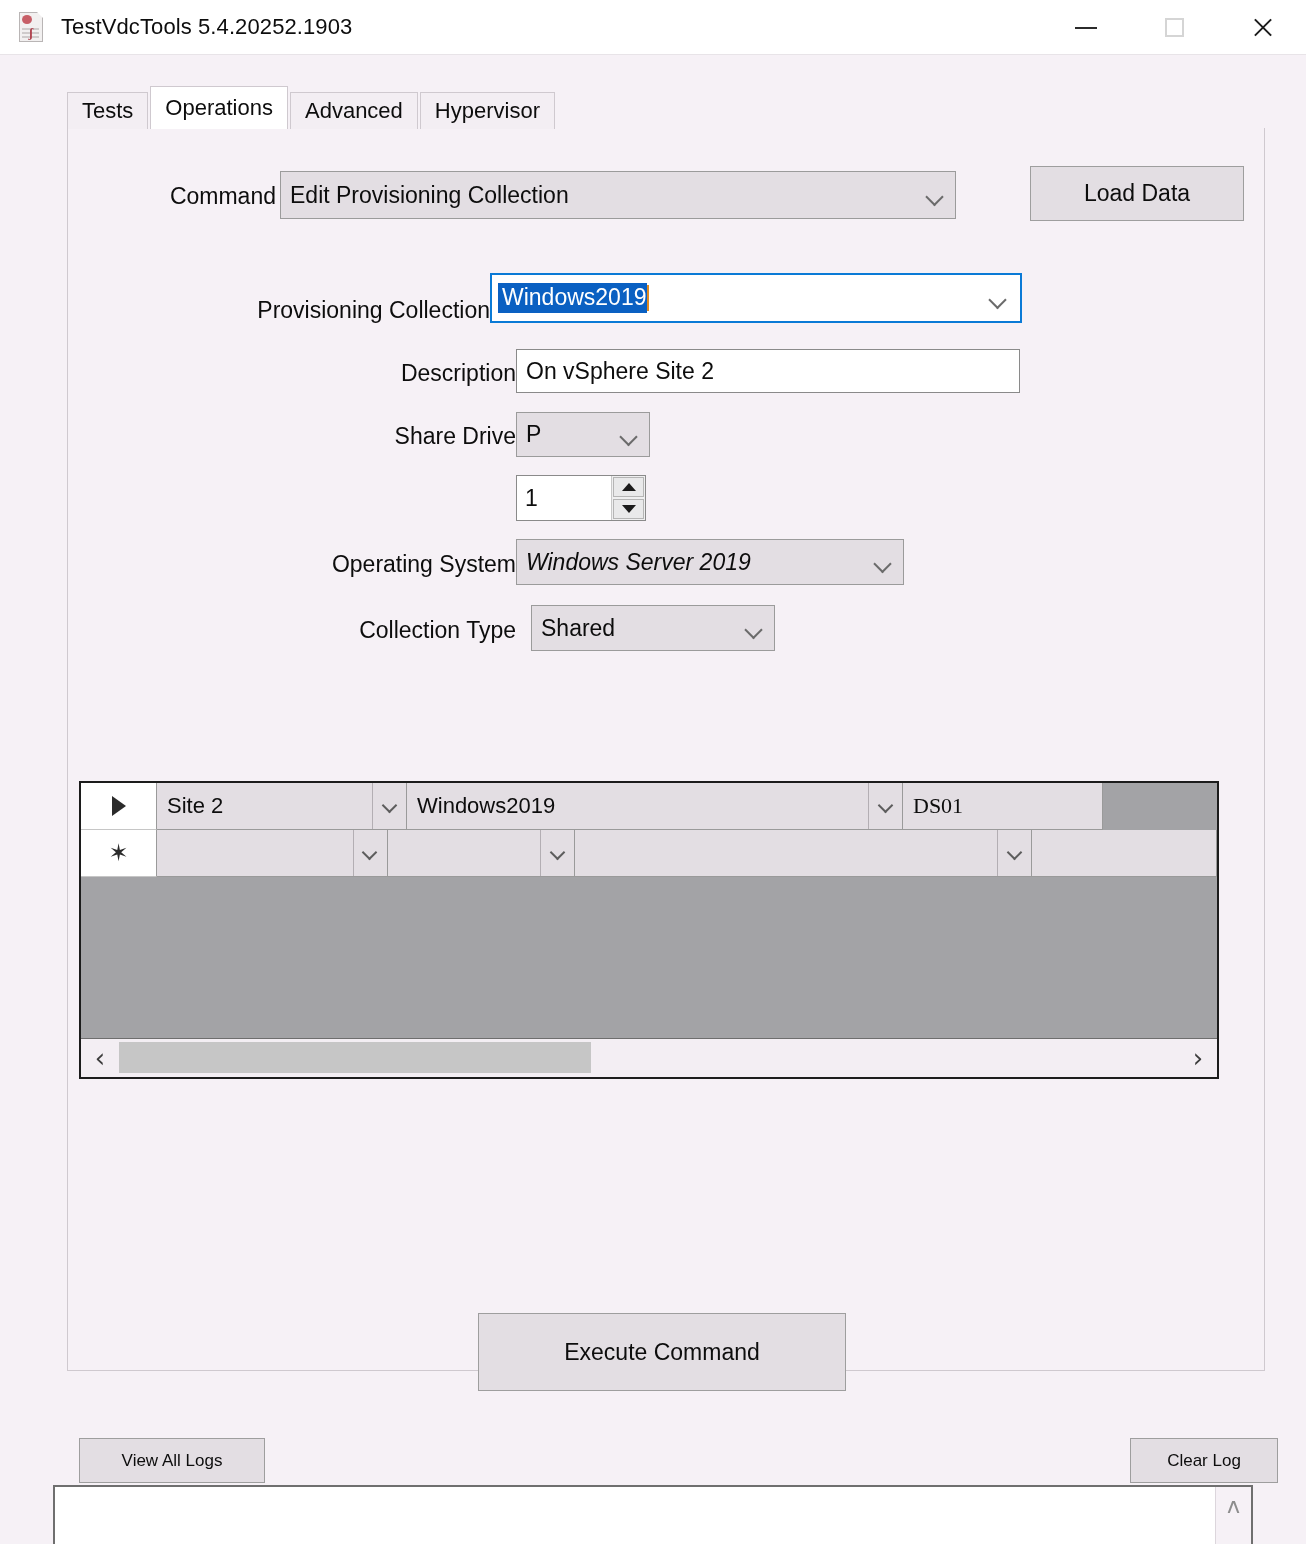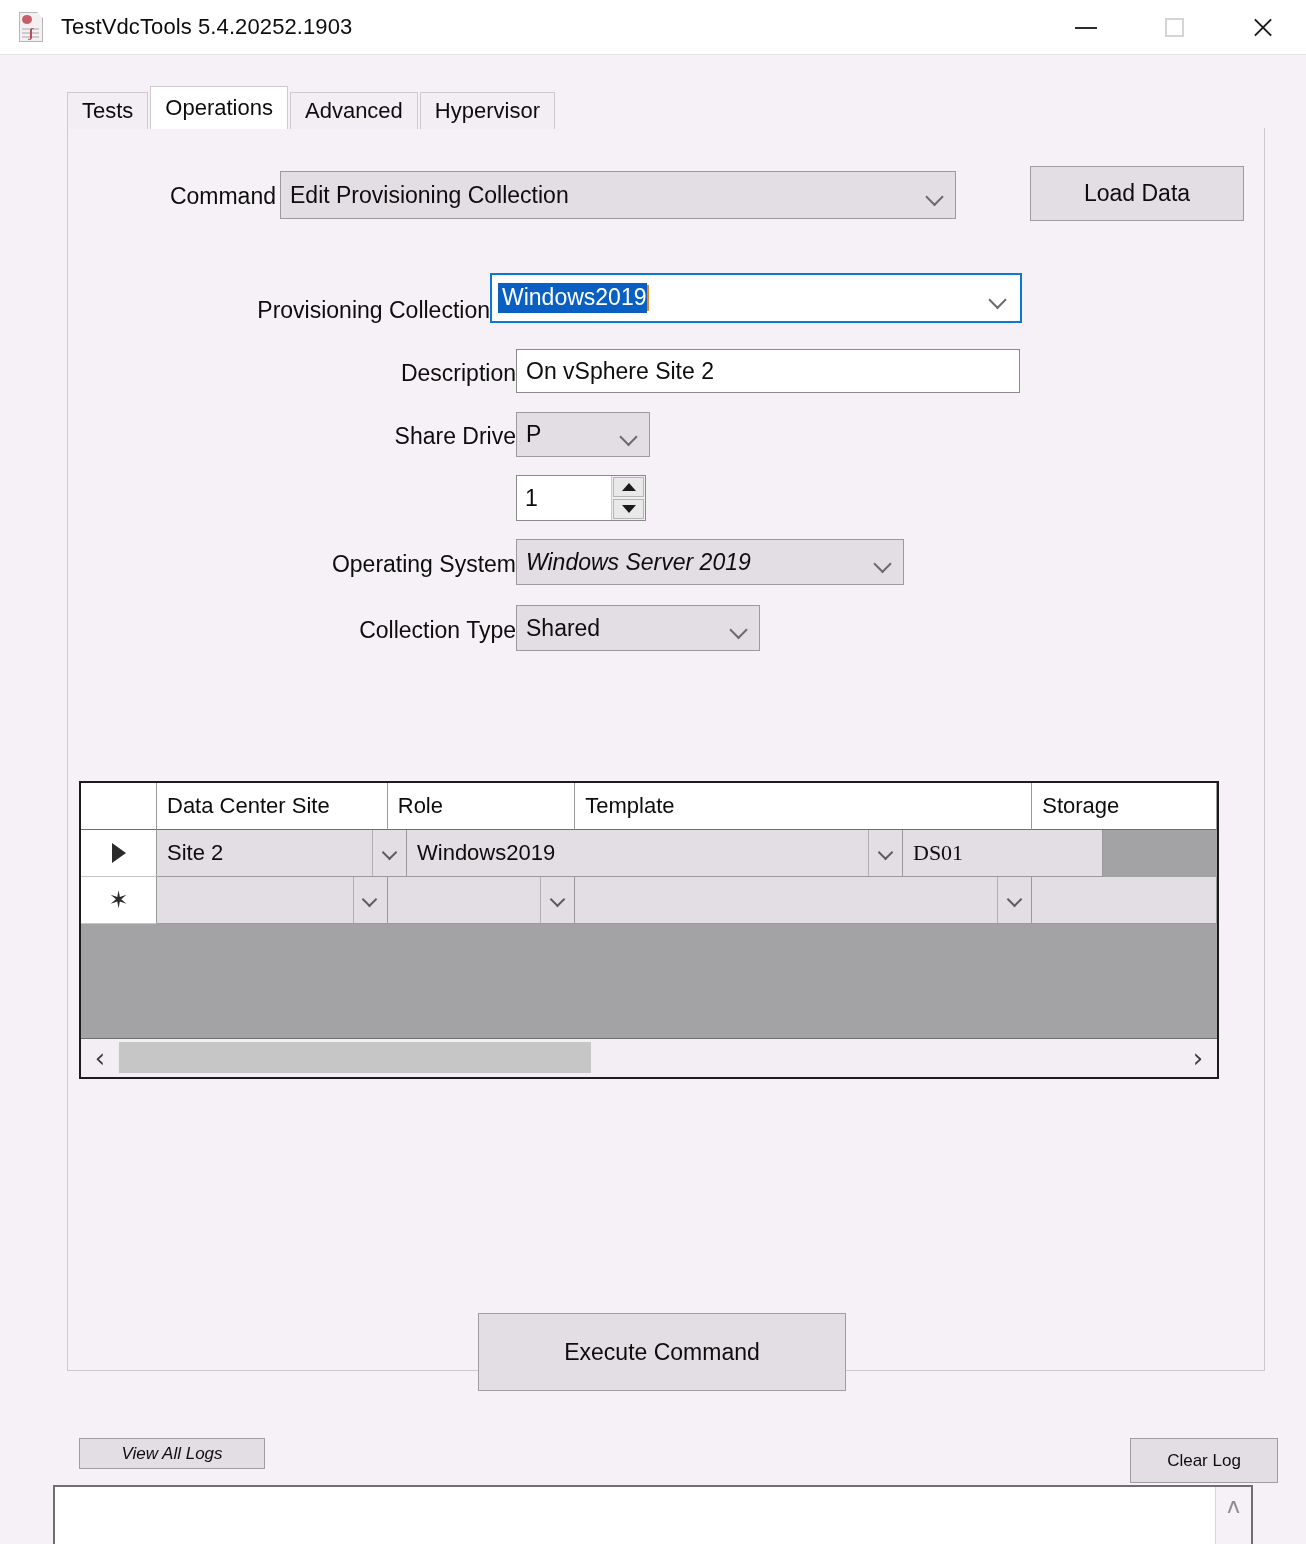--- a/index.html
+++ b/index.html
@@ -473,38 +473,31 @@
       </div>
     </div>
 
     <div class="lbl" style="left:160px; top:423px; width:288px;">Operating System</div>
     <div class="combo" style="left:448px; top:411px; width:388px; height:46px;font-style:italic;">
       <span>Windows Server 2019</span>
       <span class="chev"></span>
     </div>
 
     <div class="lbl" style="left:180px; top:489px; width:268px;">Collection Type</div>
-    <div class="combo" style="left:448px; top:477px; width:244px; height:46px;">
+    <div class="combo" style="left:463px; top:477px; width:244px; height:46px;">
       <span>Shared</span>
       <span class="chev"></span>
     </div>
 
     <div class="btn" style="left:410px; top:1185px; width:368px; height:78px;">Execute Command</div>
   </div>
 
   <div class="grid">
     <div class="grid-inner">
 
-      <div class="g-row g-head">
-        <div class="g-rowhdr"></div>
-        <div class="g-cell" style="width:250px;">Data Center Site</div>
-        <div class="g-cell" style="width:203px;">Role</div>
-        <div class="g-cell" style="width:496px;">Template</div>
-        <div class="g-cell" style="width:200px;">Storage</div>
-      </div>
 
       <div class="g-row g-data">
         <div class="g-rowhdr">
           <span class="marker-tri"></span>
         </div>
         <div class="g-cell" style="width:250px;">
           <span>Site 2</span>
           <span class="cell-combo-arrow">
             <span class="chev2"></span>
           </span>
@@ -550,21 +543,21 @@
       <div class="g-scroll">
         <div class="arw">‹</div>
         <div class="track">
           <div class="thumb"></div>
         </div>
         <div class="arw">›</div>
       </div>
     </div>
   </div>
 
-  <div class="btn small" style="left:79px; top:1383px; width:186px; height:31px;font-style:italic;">View All Logs</div>
+  <div class="btn small" style="left:79px; top:1383px; width:186px; height:45px;">View All Logs</div>
   <div class="btn small" style="left:1130px; top:1383px; width:148px; height:45px;">Clear Log</div>
 
   <div class="logbox">
     <div class="area"></div>
     <div class="vsb">
       <div class="up">ʌ</div>
     </div>
   </div>
 
 </div>

